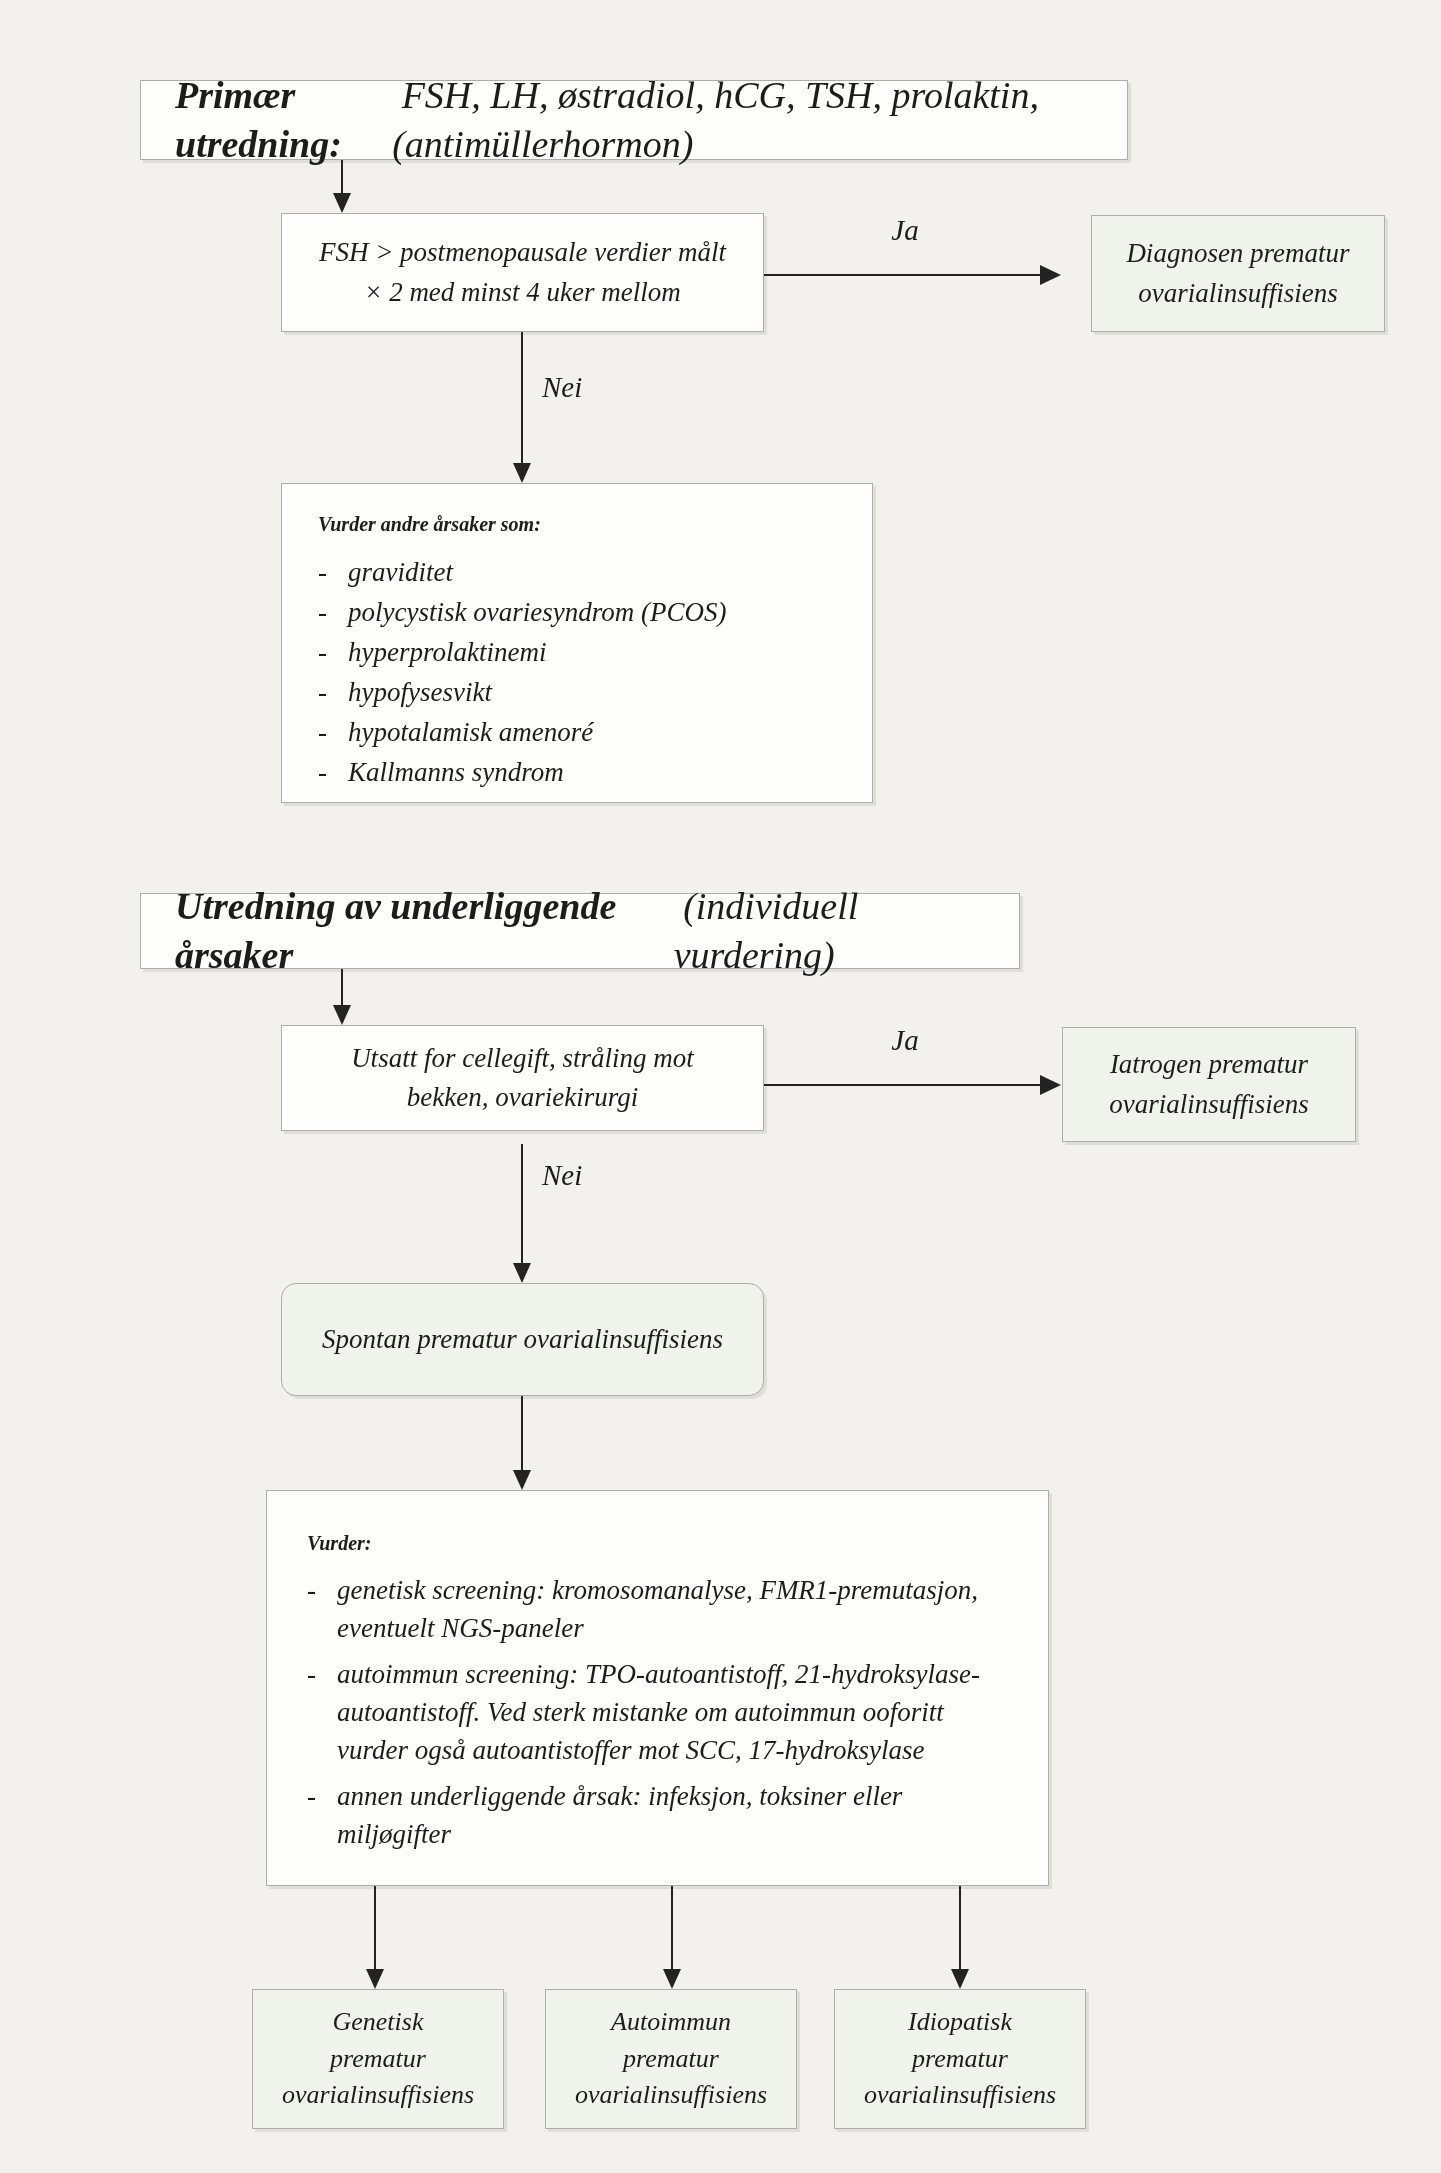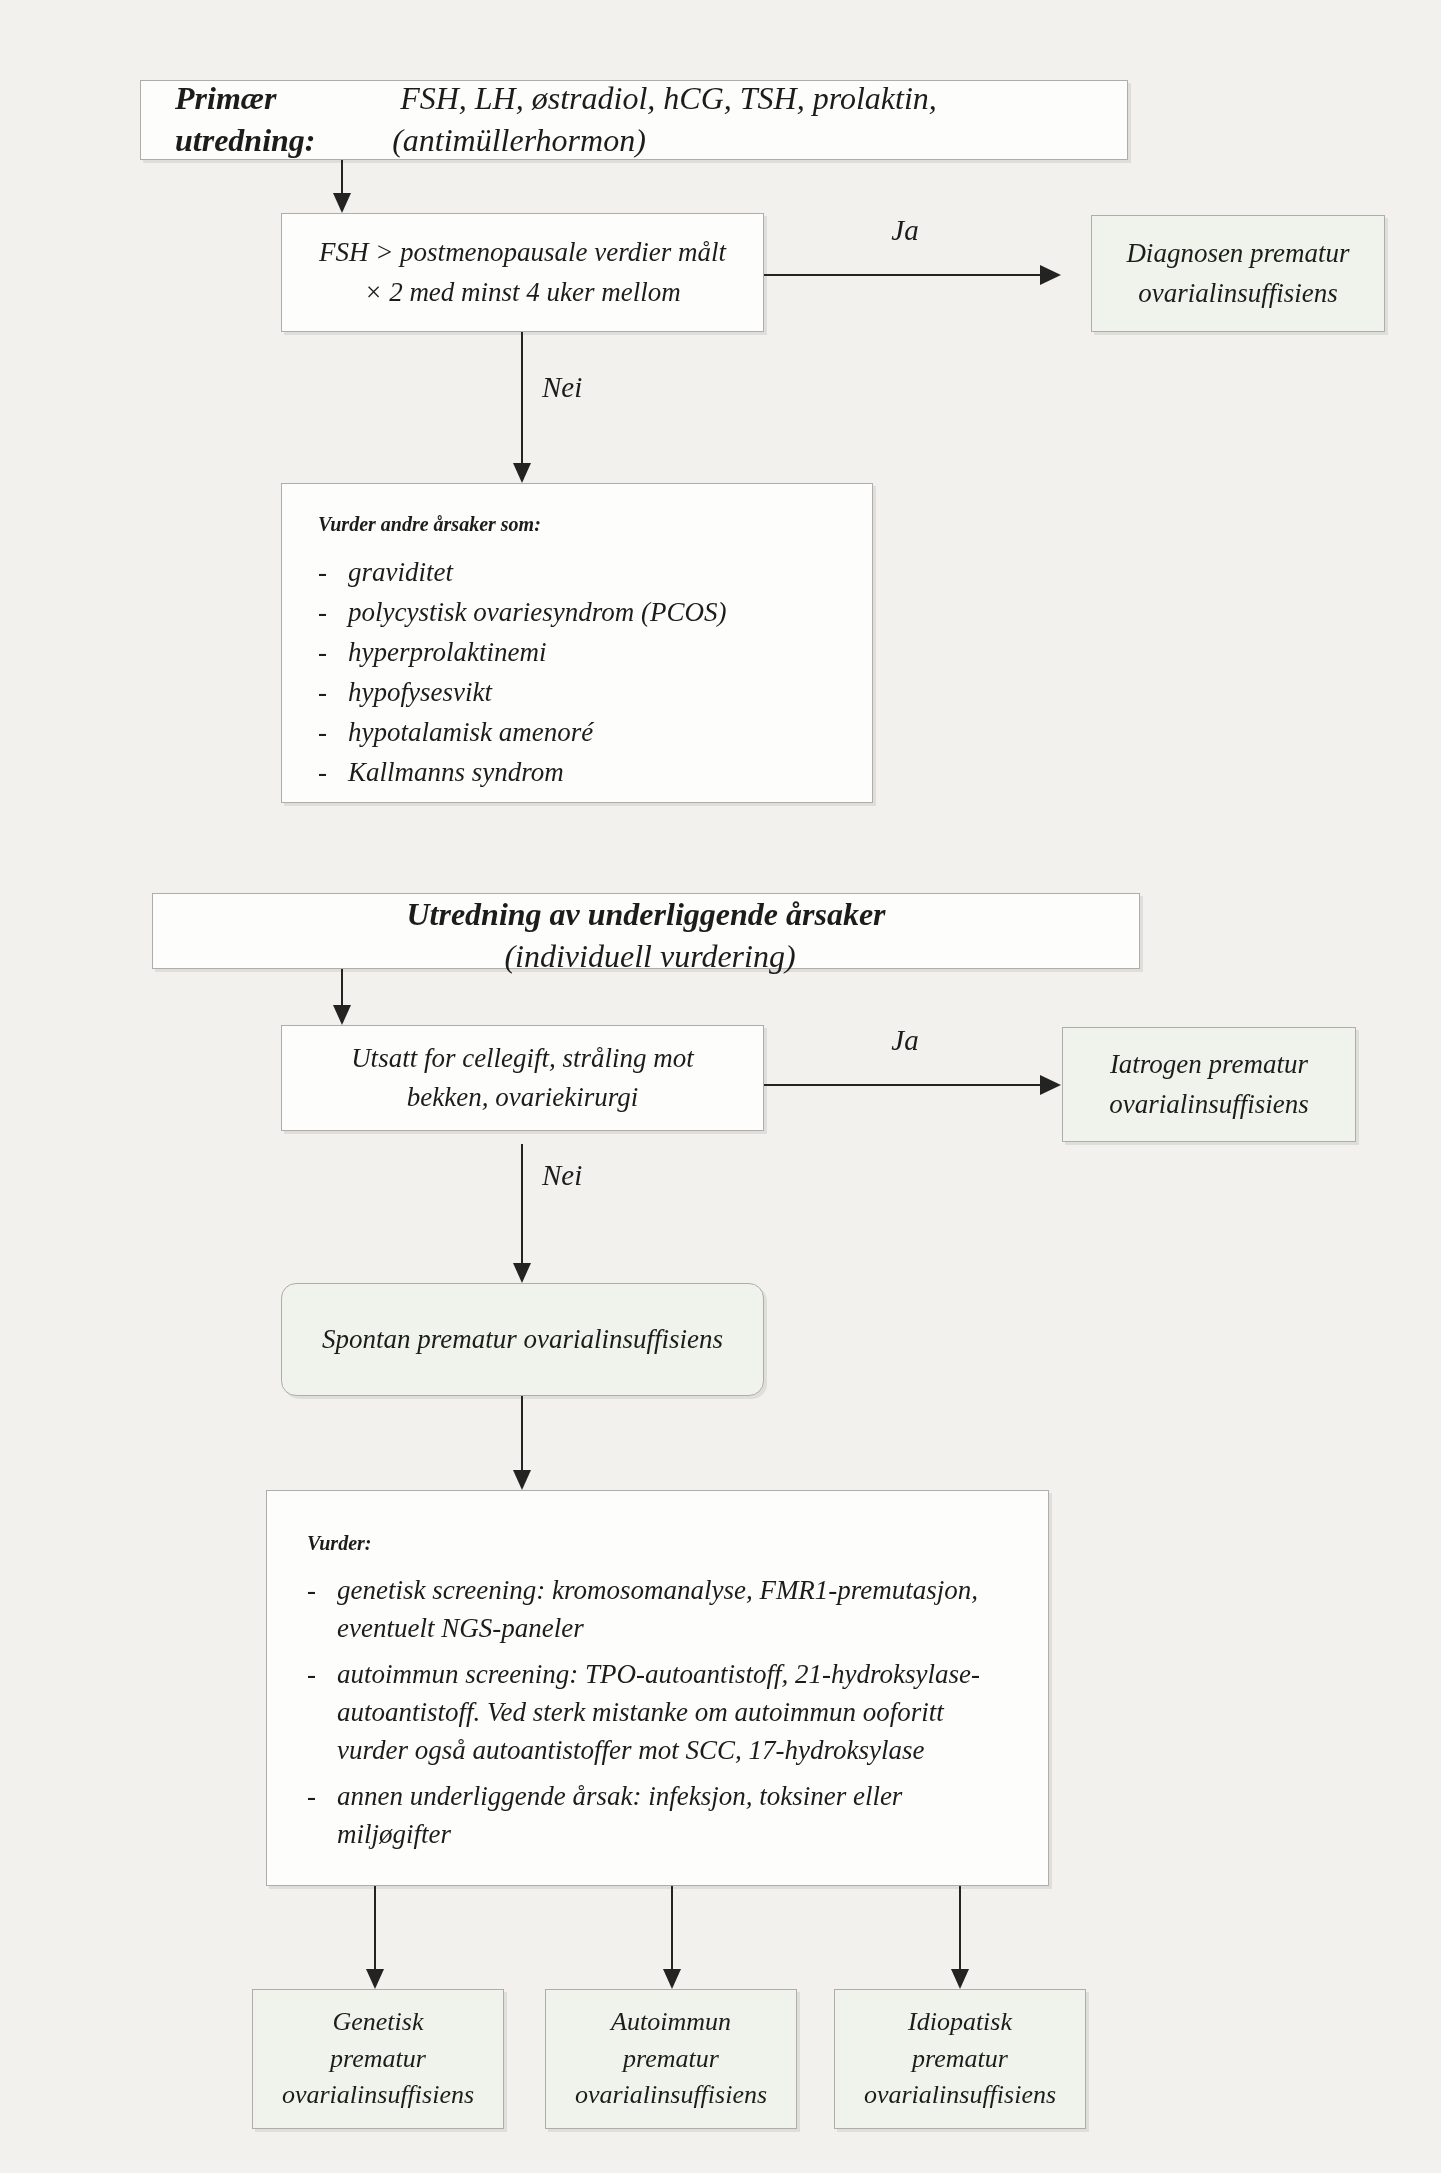--- a/index.html
+++ b/index.html
@@ -6,21 +6,21 @@
   .canvas{
     position:relative;width:1441px;height:2173px;background:#f2f1ee;overflow:hidden;
     font-family:"Liberation Serif","DejaVu Serif",serif;color:#1c1c1a;font-style:italic;
   }
   .overlay{position:absolute;left:0;top:0;width:1441px;height:2173px;pointer-events:none;}
   .box{
     position:absolute;box-sizing:border-box;background:#fdfdfc;
     border:1px solid #aeada9;box-shadow:3px 3px 0 rgba(60,60,55,0.10);
   }
   .box.result{background:#f0f2ec;}
-  .hdr{display:flex;align-items:center;padding:0 34px;font-size:32px;line-height:1.3;}
+  .hdr{display:flex;align-items:center;padding:0 34px;font-size:38px;line-height:1.3;}
   .hdr .bold{font-weight:700;}
   .hdr .rest{white-space:pre-wrap;}
   .center{display:flex;align-items:center;justify-content:center;text-align:center;font-size:27px;line-height:1.45;}
   .lines span{display:block;}
   .listbox{padding:22px 36px;box-sizing:border-box;}
   .listbox .btitle{font-weight:700;font-size:20px;line-height:36px;margin-bottom:10px;}
   .li{display:flex;font-size:27px;line-height:40px;}
   .li .dash{flex:0 0 30px;}
   .li .dash::before{content:"-";}
   .li .txt{flex:1;}
@@ -109,21 +109,21 @@
     <div class="li">
         <span class="dash"></span>
         <span class="txt">hypotalamisk amenoré</span>
       </div>
     <div class="li">
         <span class="dash"></span>
         <span class="txt">Kallmanns syndrom</span>
       </div>
   </div>
 
-  <div class="box hdr" style="left:152px;top:893px;width:988px;height:76px;flex-direction:column;">
+  <div class="box hdr" style="left:140px;top:893px;width:880px;height:76px;">
     <span class="bold">Utredning av underliggende årsaker</span>
       <span class="rest"> (individuell vurdering)</span>
   </div>
 
   <div class="box center" style="left:281px;top:1025px;width:483px;height:106px;">
     <div class="lines">
       <span>Utsatt for cellegift, stråling mot</span>
       <span>bekken, ovariekirurgi</span>
     </div>
   </div>

